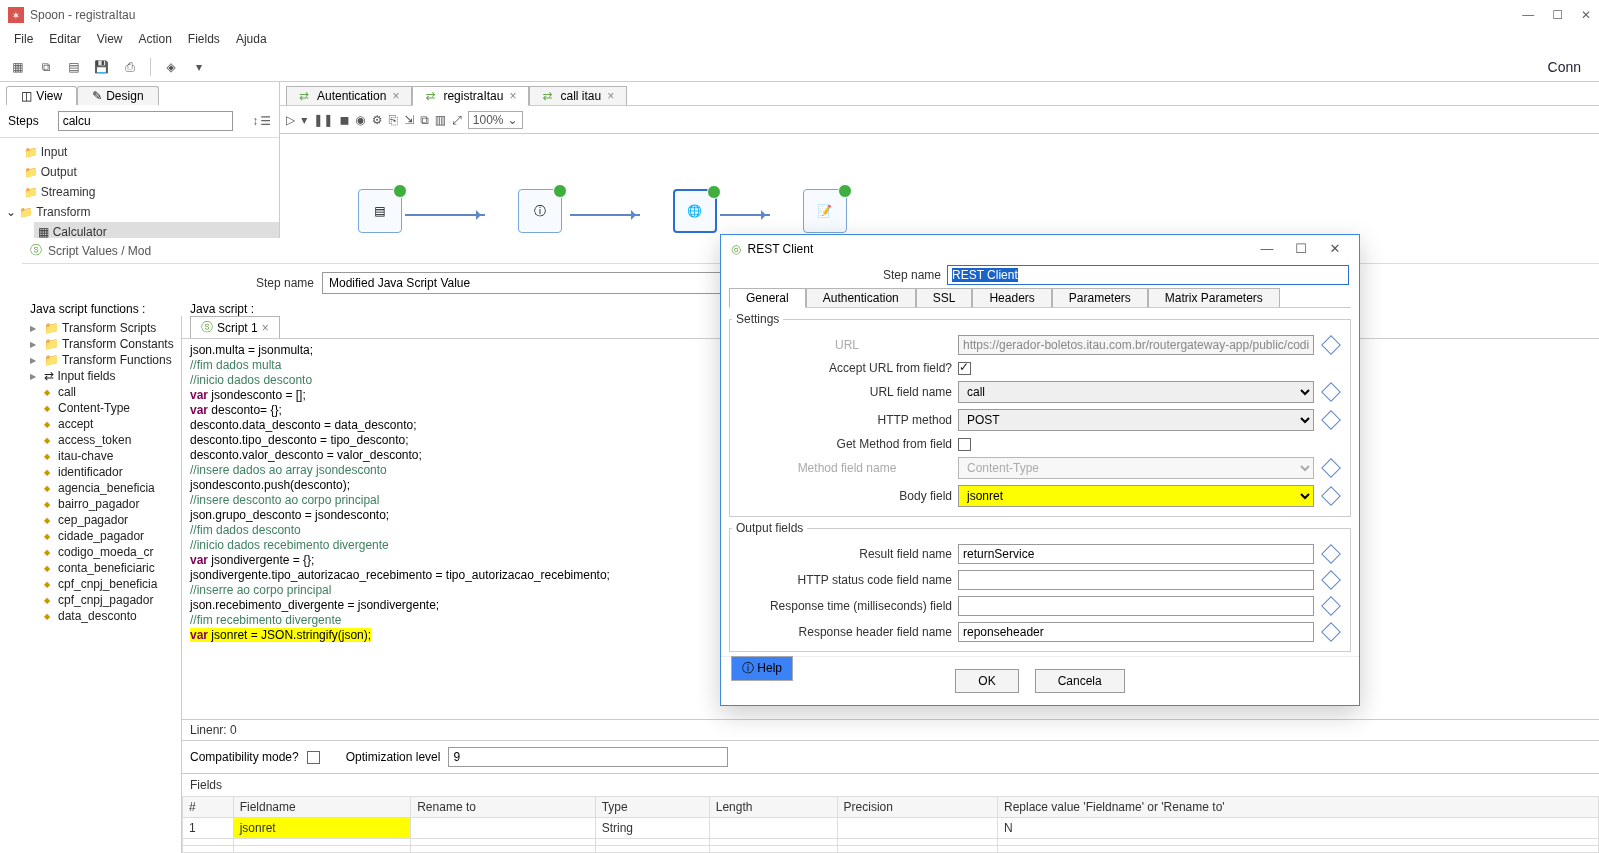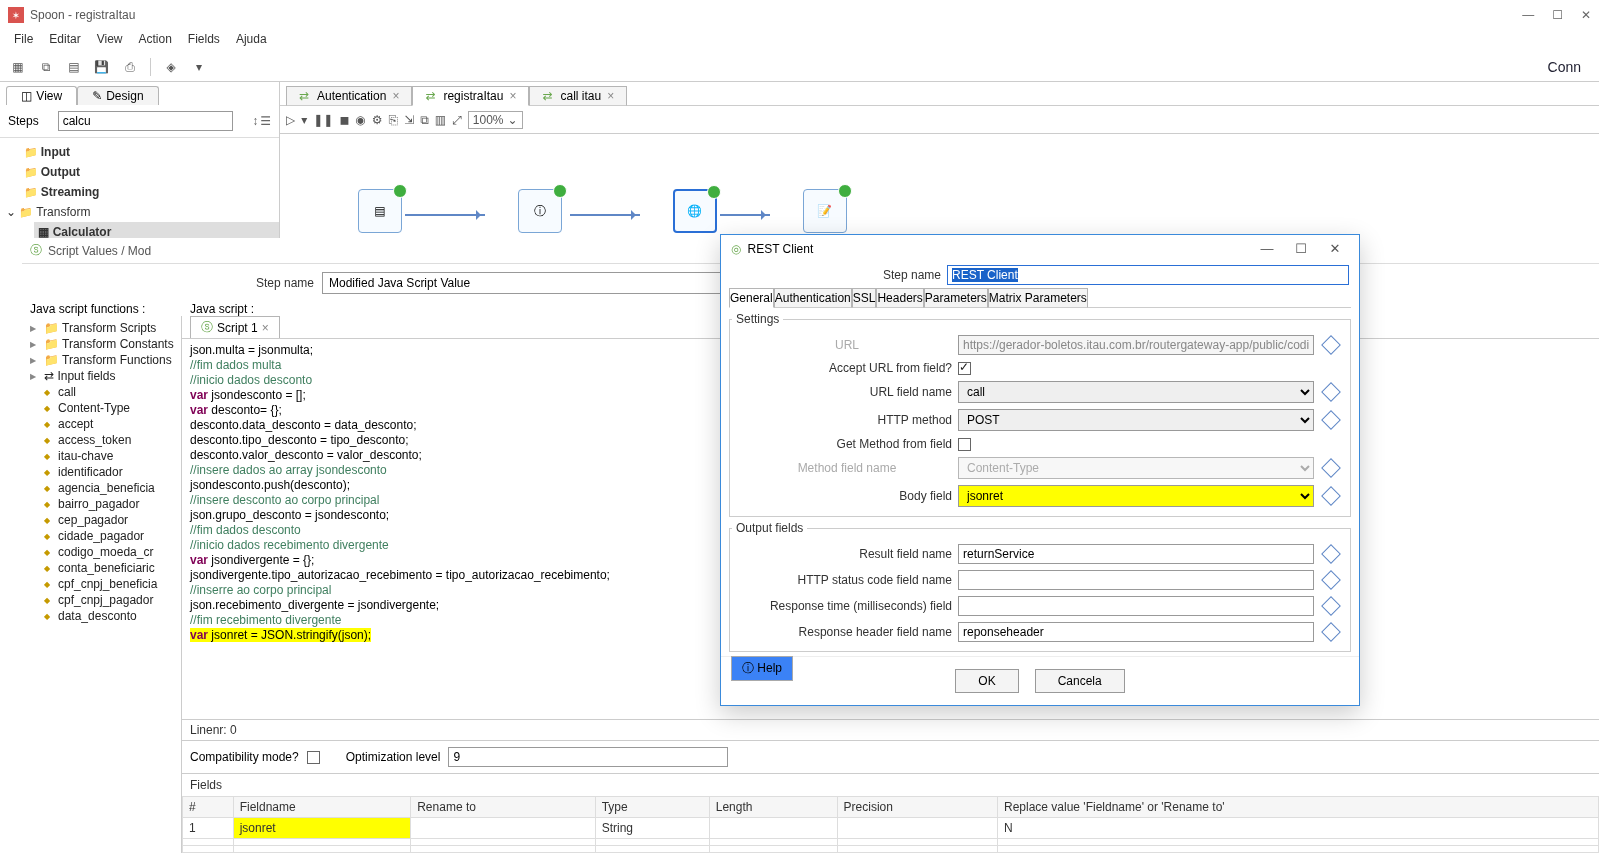--- a/index.html
+++ b/index.html
@@ -16,21 +16,21 @@
 .mainrow { display:flex; height: calc(853px - 30px - 22px - 30px); }
 .leftcol { width: 280px; border-right:1px solid #ccc; display:flex; flex-direction:column; }
 .tabs-left { display:flex; padding:4px 6px 0 6px; gap:0; }
 .tab { border:1px solid #b5b5b5; border-bottom:none; padding:2px 14px; background:#f4f4f4; border-top-left-radius:3px; border-top-right-radius:3px; display:flex; align-items:center; gap:4px; }
 .tab.active { background:#fff; }
 .steps-search { display:flex; align-items:center; gap:19px; padding:6px 8px; border-bottom:1px solid #ddd; }
 .steps-search input { flex:1; border:1px solid #999; padding:2px 4px; }
 .steps-search .sbtns { display:flex; gap:2px; color:#666; }
 .tree { padding:4px 0 4px 20px; line-height:20px; color:#333; overflow:auto; }
 .tree .folder::before { content:"📁 "; font-size:11px; }
-.tree .item { padding-left:4px;font-weight:bold; }
+.tree .item { padding-left:4px; }
 .tree .selected { background:#dedede; }
 .rightcol { flex:1; display:flex; flex-direction:column; position:relative; }
 .canvas-tabs { display:flex; padding:4px 6px 0 6px; border-bottom:1px solid #ccc; gap:0; }
 .ctab { border:1px solid #b5b5b5; border-bottom:1px solid #fff; margin-bottom:-1px; padding:2px 12px; display:flex; align-items:center; gap:4px; background:#fff; }
 .ctab.inactive { background:#f4f4f4; border-bottom:1px solid #ccc; }
 .ctab .ic { width:14px; height:14px; border-radius:2px; }
 .ctab .close { color:#888; margin-left:2px; }
 .run-toolbar { height:28px; border-bottom:1px solid #ccc; display:flex; align-items:center; padding:0 6px; gap:6px; color:#555; }
 .run-toolbar .zoom { border:1px solid #aaa; padding:1px 4px; display:inline-flex; align-items:center; gap:4px; }
 .canvas { flex:0 0 130px; background:#fff; position:relative; }
@@ -76,21 +76,21 @@
 .dialog .row { display:flex; align-items:center; padding:3px 10px; gap:6px; }
 .dialog .row .lab { width:210px; text-align:right; color:#333; }
 .dialog .row .lab.dis { color:#aaa;text-align:center; }
 .dialog .row input[type=text], .dialog .row select { flex:1; border:1px solid #999; padding:2px 4px; }
 .dialog .row input[disabled], .dialog .row select[disabled] { background:#f5f5f5; color:#888; }
 .dialog .row .helper { width:14px; height:14px; border:1px solid #5f87c6; transform:rotate(45deg); margin-left:4px; }
 .dialog fieldset { border:1px solid #ccc; margin:4px 8px; padding:6px 2px; }
 .dialog legend { padding:0 4px; color:#333; }
 .dialog .sel { background:#1a63c9; color:#fff; }
 .dtabs { display:flex; border-bottom:1px solid #ccc; margin:0 8px; }
-.dtabs .dtab { border:1px solid #b5b5b5; border-bottom:1px solid #fff; margin-bottom:-1px; padding:2px 0; background:#fff; }
+.dtabs .dtab { border:1px solid #b5b5b5; border-bottom:1px solid #fff; margin-bottom:-1px; padding:2px 16px; background:#fff; }
 .dtabs .dtab.inactive { background:#f4f4f4; border-bottom:1px solid #ccc; }
 .dlg-btns { display:flex; justify-content:center; gap:16px; padding:12px; border-top:1px solid #eee; }
 .dlg-btns button { padding:4px 22px; border:1px solid #999; background:#f4f4f4; }
 .dlg-help { position:absolute; left:10px; bottom:24px; border:1px solid #aaa; padding:3px 10px; background:#3b82f6; }
 .chk { width:13px; height:13px; border:1px solid #666; display:inline-block; position:relative; }
 .chk.on::after { content:"✓"; position:absolute; left:0; top:-3px; font-size:12px; color:#222; }
 .rightextra { position:absolute; right:0; top:388px; color:#333; font-family:Consolas,monospace; font-size:12px; line-height:18px; text-align:left; }
 </style>
 </head>
 <body>

